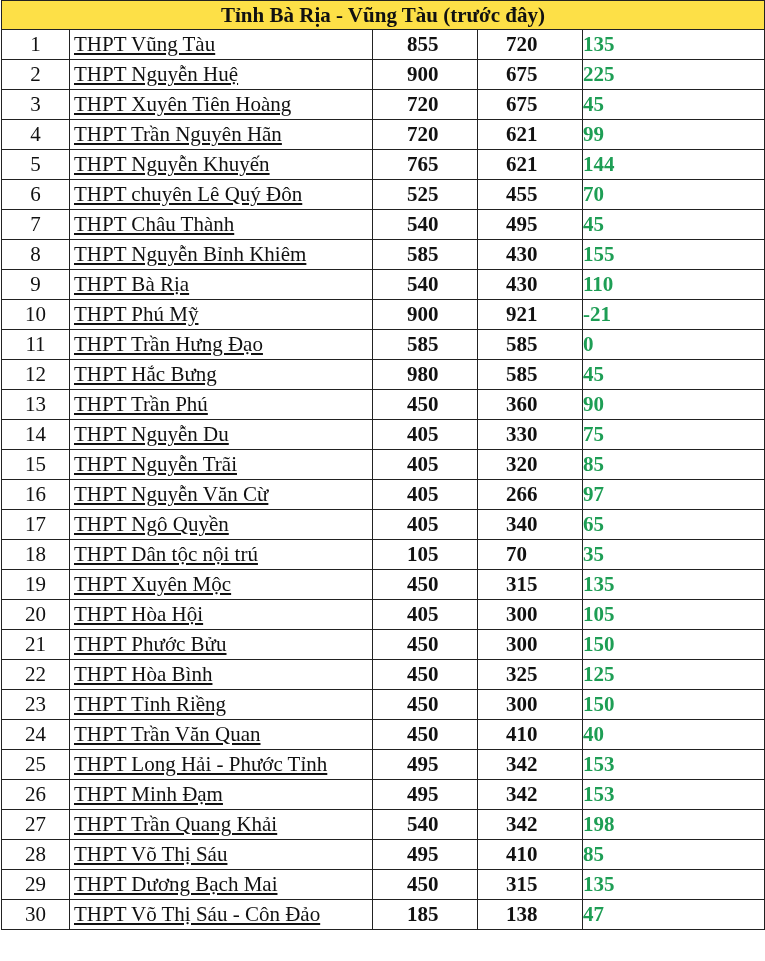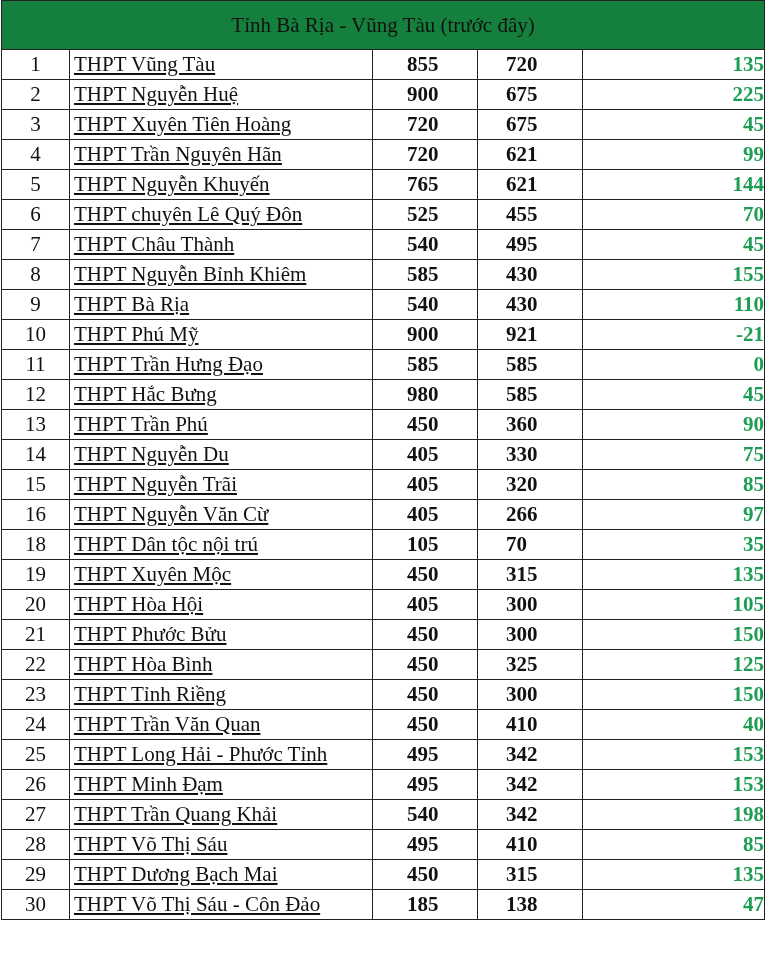--- a/index.html
+++ b/index.html
@@ -10,46 +10,46 @@
       table-layout: fixed;
       font-family: "Liberation Serif", "DejaVu Serif", serif;
       margin-left: 1px;
     }
     col.c-stt { width: 68px; }
     col.c-name { width: 303px; }
     col.c-a { width: 105px; }
     col.c-b { width: 105px; }
     col.c-diff { width: 182px; }
     th.title {
-      background: #15803d;
+      background: #fde047;
       color: #111111;
-      font-weight: normal;
+      font-weight: bold;
       font-size: 21px;
       height: 28px;
-      padding: 10px;
+      padding: 0;
       text-align: center;
       border: 1.5px solid #222222;
       line-height: 28px;
     }
     td {
       border: 1.5px solid #222222;
       height: 29px;
       padding: 0;
       font-size: 21px;
       line-height: 29px;
       color: #111111;
       white-space: nowrap;
       overflow: hidden;
     }
     td.stt { text-align: center; }
     td.name { text-align: left; padding-left: 4px; text-decoration: underline; }
     td.num { text-align: center; font-weight: bold; }
     td.num.a { text-align: left; padding-left: 34px; margin-top: 12px; }
     td.num.b { text-align: left; padding-left: 28px; }
-    td.diff { text-align: right; font-weight: bold; color: #1e9e55; }
+    td.diff { text-align: left; font-weight: bold; color: #1e9e55; }
   </style>
 </head>
 <body>
 
 <table>
   <colgroup>
     <col class="c-stt">
       <col class="c-name">
       <col class="c-a">
       <col class="c-b">
@@ -167,20 +167,27 @@
         <td class="diff">85</td>
       </tr>
       <tr>
         <td class="stt">16</td>
         <td class="name">THPT Nguyễn Văn Cừ</td>
         <td class="num a">405</td>
         <td class="num b">266</td>
         <td class="diff">97</td>
       </tr>
       <tr>
+        <td class="stt">17</td>
+        <td class="name">THPT Ngô Quyền</td>
+        <td class="num a">405</td>
+        <td class="num b">340</td>
+        <td class="diff">65</td>
+      </tr>
+      <tr>
         <td class="stt">18</td>
         <td class="name">THPT Dân tộc nội trú</td>
         <td class="num a">105</td>
         <td class="num b">70</td>
         <td class="diff">35</td>
       </tr>
       <tr>
         <td class="stt">19</td>
         <td class="name">THPT Xuyên Mộc</td>
         <td class="num a">450</td>

